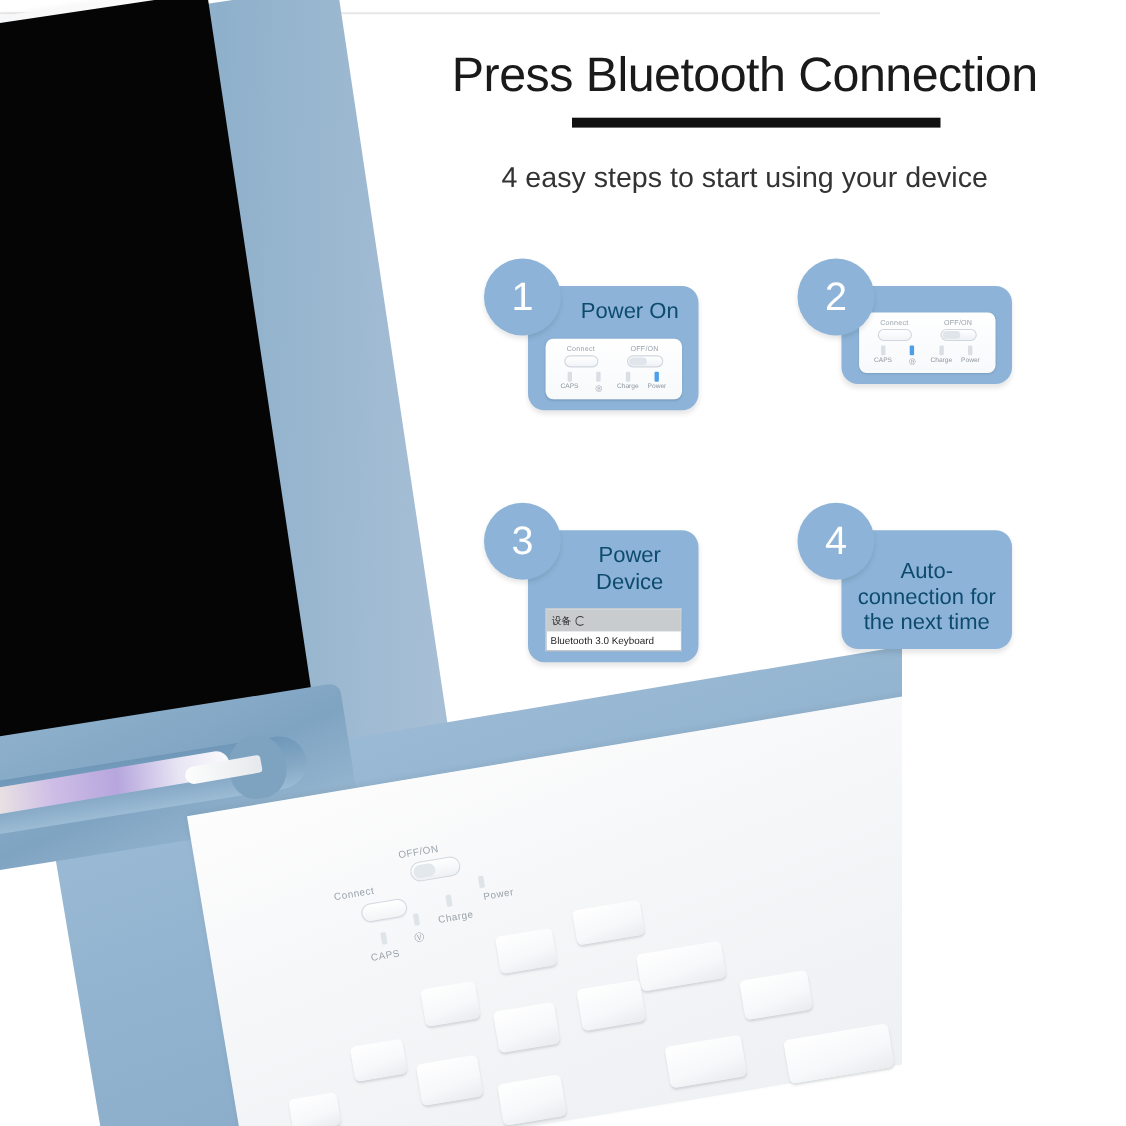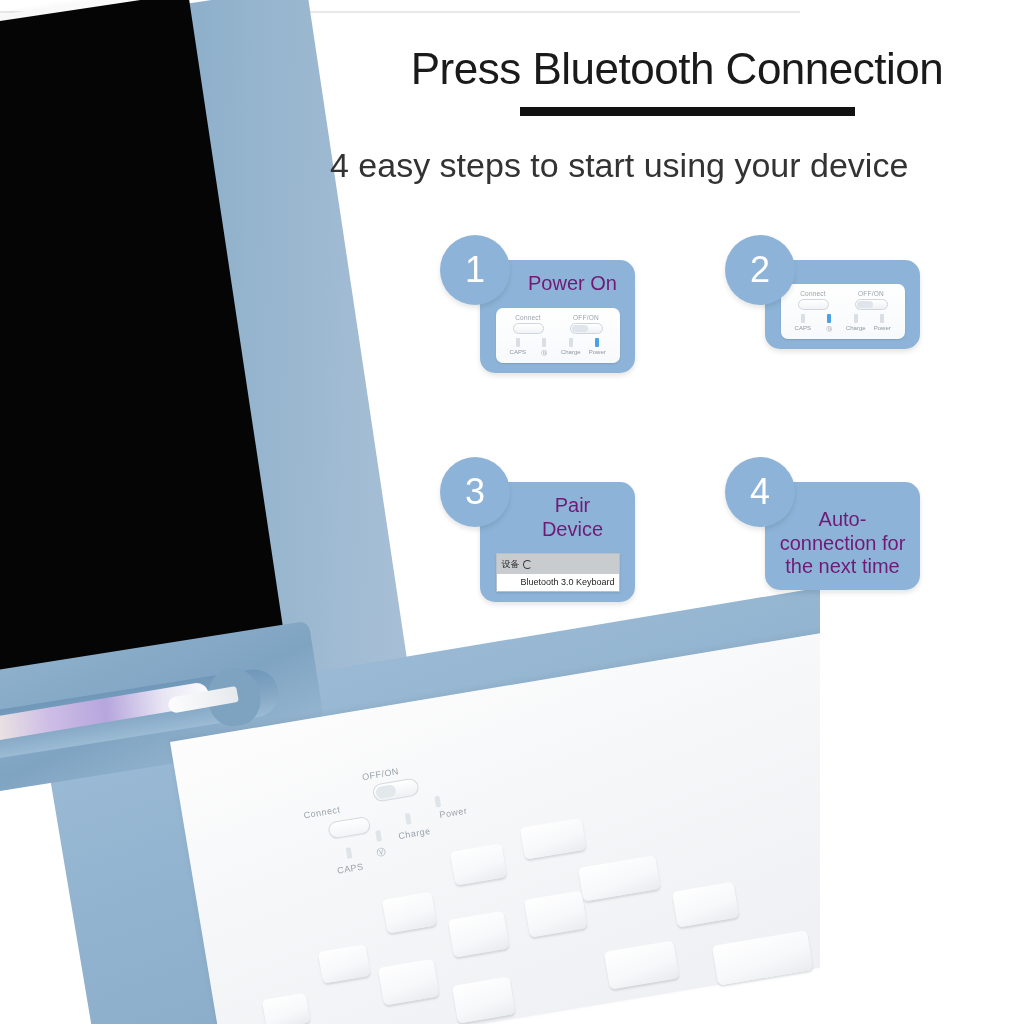--- a/index.html
+++ b/index.html
@@ -226,21 +226,22 @@
   .title-underline {
     position: absolute;
     left: 190px; top: 107px;
     width: 335px; height: 9px;
     background: #111111;
   }
   .subtitle {
     position: absolute;
     left: 0; top: 146px;
     width: 694px;
-    font-size: 34px;
+    text-align: center;
+    font-size: 26px;
     color: #333333;
   }
 
   
   .steps {
     position: absolute;
     left: 110px; top: 235px;
     width: 600px;
   }
 
@@ -267,21 +268,21 @@
     box-shadow: 0 3px 5px rgba(0,0,0,0.10);
     display: flex;
     align-items: center;
     justify-content: center;
     color: #ffffff;
     font-size: 36px;
     font-weight: 400;
     z-index: 3;
   }
   .step-label {
-    color: #701a75;
+    color: #0c4a6e;
     font-size: 20px;
     line-height: 1.18;
     padding: 0 4px;
     position: relative;
     z-index: 2;
   }
   .step-label.indented { padding-left: 34px; }
 
   
   .panel-pic {
@@ -377,21 +378,21 @@
     width: 9px; height: 9px;
     border: 1.6px solid #3a3a3a;
     border-right-color: transparent;
     border-radius: 50%;
     display: inline-block;
   }
   .pair-row {
     font-size: 9px;
     color: #1f1f1f;
     padding: 3px 4px 4px 4px;
-    text-align: right;
+    text-align: left;
     white-space: nowrap;
   }
 </style>
 </head>
 <body>
 
 <div id="stage">
 
   <div class="top-rule"></div>
 
@@ -515,21 +516,21 @@
                 <span class="pp-led-lbl">Power</span>
               </div>
             </div>
           </div>
         </div>
         <div class="step-badge">2</div>
       </div>
 
       <div class="step" style="left:0px; top:222px;">
         <div class="step-card">
-          <div class="step-label indented">Pair Device</div>
+          <div class="step-label indented">Power Device</div>
           <div class="pair-pic">
             <div class="pair-head">
               <span class="pair-head-text">设备</span>
               <span class="pair-spinner"></span>
             </div>
             <div class="pair-row">Bluetooth 3.0 Keyboard</div>
           </div>
         </div>
         <div class="step-badge">3</div>
       </div>

